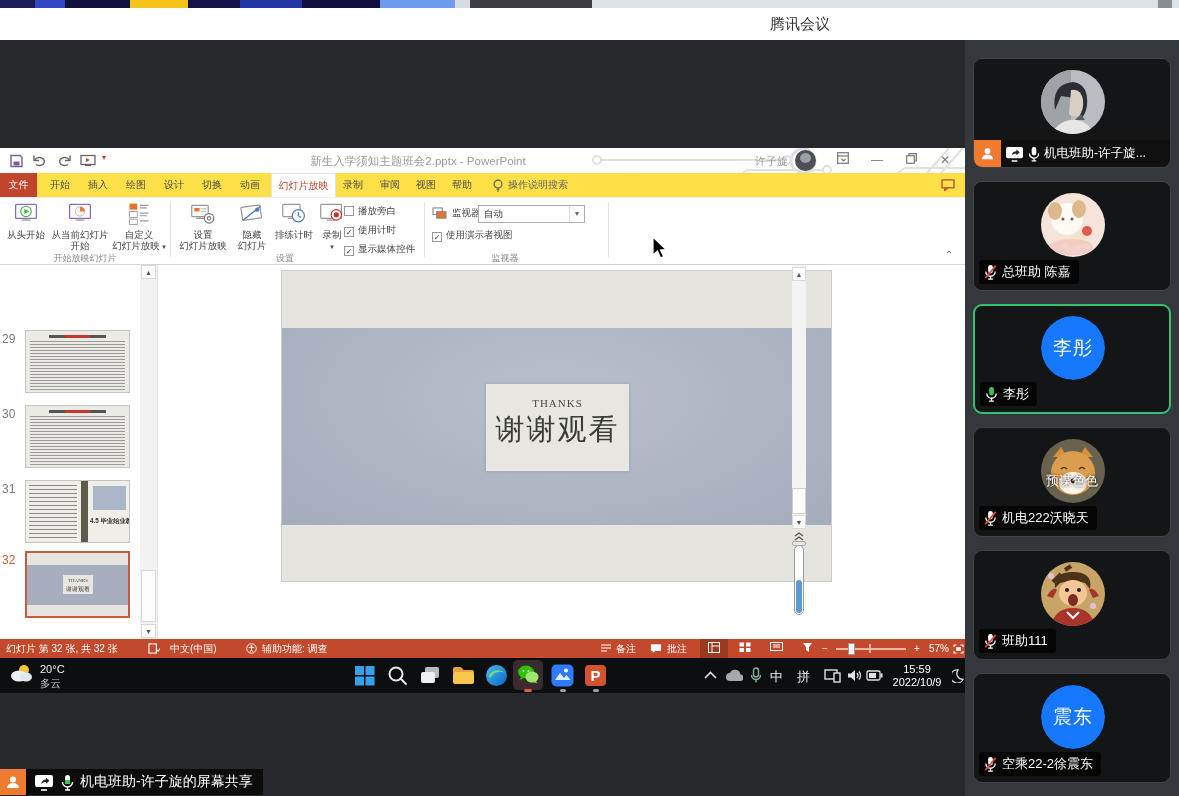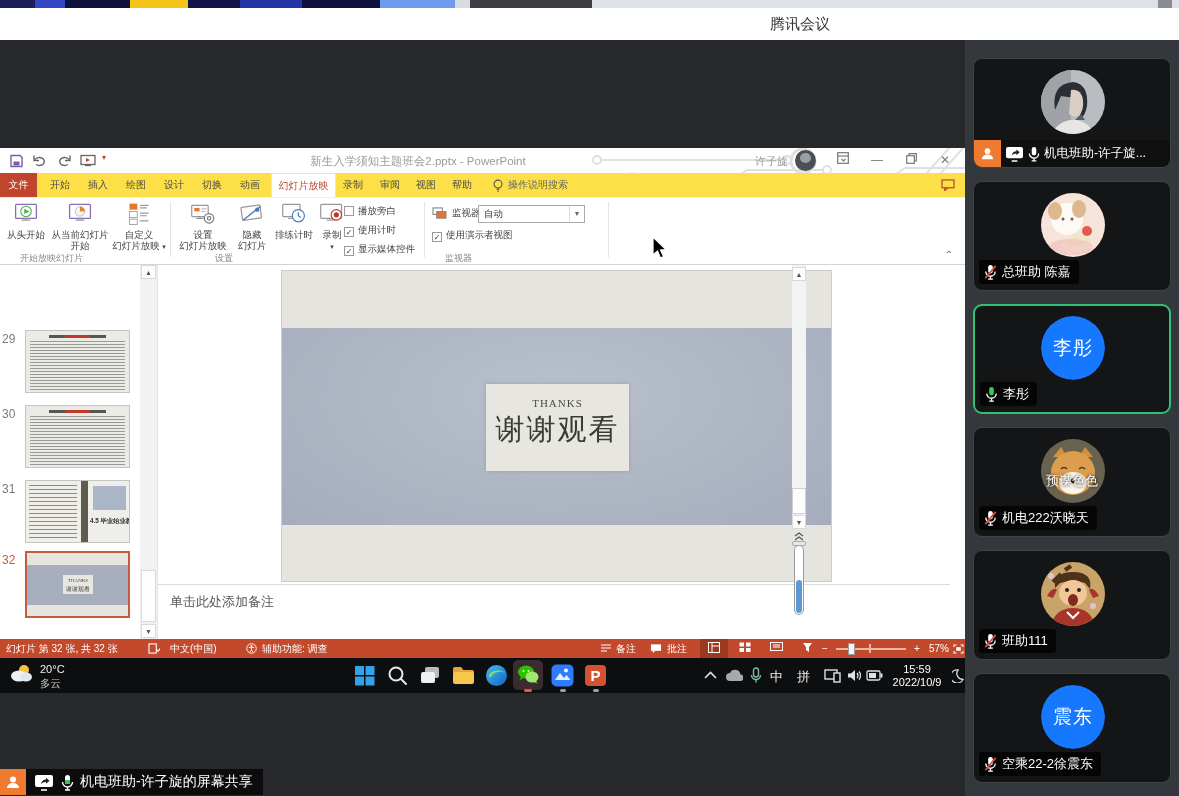--- a/index.html
+++ b/index.html
@@ -33,21 +33,21 @@
 .tab { position:absolute; top:0; height:24px; line-height:24px; font-size:10px; color:#4a4a4a; width:40px; text-align:center; white-space:nowrap; }
 .tab.file { background:#c0452c; color:#fff; width:37px; left:0; }
 .tab.sel { background:#fff; color:#c0452c; border:1px solid #e3e3e3; border-bottom:none; z-index:3; width:65px; }
 #tab-search { position:absolute; top:0; height:24px; line-height:24px; font-size:10px; color:#666; }
 #bulb { position:absolute; top:6px; }
 #comment-ic { position:absolute; left:941px; top:6px; }
 
 
 #ribbon { position:absolute; left:0; top:49px; width:965px; height:68px; background:#fff; border-top:1px solid #efefef; border-bottom:1px solid #d4d4d4; }
 .rsep { position:absolute; top:4px; height:55px; width:1px; background:#e2e2e2; }
-.rgl { position:absolute; top:54px; font-size:9px; color:#8a8a8a; text-align:left; }
+.rgl { position:absolute; top:54px; font-size:9px; color:#8a8a8a; text-align:center; }
 .rbtn { position:absolute; top:3px; text-align:center; font-size:9.5px; color:#444; line-height:11px; }
 .rbtn svg { display:block; margin:0 auto 2px auto; }
 .chk { position:absolute; left:344px; font-size:9.5px; color:#444; }
 .chk .box { display:inline-block; width:10px; height:10px; border:1px solid #9a9a9a; background:#fff; vertical-align:-2px; margin-right:4px; text-align:center; line-height:9px; font-size:8px; color:#333; }
 #combo { position:absolute; left:478px; top:7px; width:107px; height:18px; border:1px solid #ababab; background:#fff; font-size:9.5px; color:#333; line-height:16px; padding-left:5px; }
 #combo .dd { position:absolute; right:0; top:0; width:15px; height:16px; border-left:1px solid #dcdcdc; color:#666; font-size:7px; text-align:center; line-height:16px; }
 #collapse { position:absolute; left:941px; top:52px; width:16px; height:12px; color:#666; font-size:10px; text-align:center; line-height:10px;}
 
 
 #workspace { position:absolute; left:0; top:117px; width:965px; height:374px; background:#fff; }
@@ -345,23 +345,20 @@
 
         <div id="editor">
           <div id="slide">
             <div class="mid"></div>
             <div id="thanksbox">
               <div class="small">THANKS</div>
               <div class="big">谢谢观看</div>
             </div>
           </div>
         </div>
-        <div id="notes">
-          <span>单击此处添加备注</span>
-        </div>
         <div id="vsb">
           <div style="position:absolute;left:0;top:0;width:14px;height:263px;background:#f3f3f3"></div>
           <div class="sbbtn" style="left:0;width:14px;top:2px">▲</div>
           <div style="position:absolute;left:0;top:223px;width:14px;height:26px;background:#fdfdfd;border:1px solid #d0d0d0"></div>
           <div class="sbbtn" style="left:0;width:14px;top:250px">▼</div>
           <svg style="position:absolute;left:2px;top:267px" width="10" height="9" viewBox="0 0 10 9">
               <path d="M1 4 l4 -3 4 3 M1 8 l4 -3 4 3" fill="none" stroke="#555" stroke-width="1.2"></path>
             </svg>
           <div style="position:absolute;left:2px;top:280px;width:10px;height:70px;border:1px solid #9a9a9a;border-radius:5px;background:#fff">
             <div style="position:absolute;left:1px;bottom:1px;width:6px;height:33px;border-radius:3px;background:#5b9bd5"></div>

